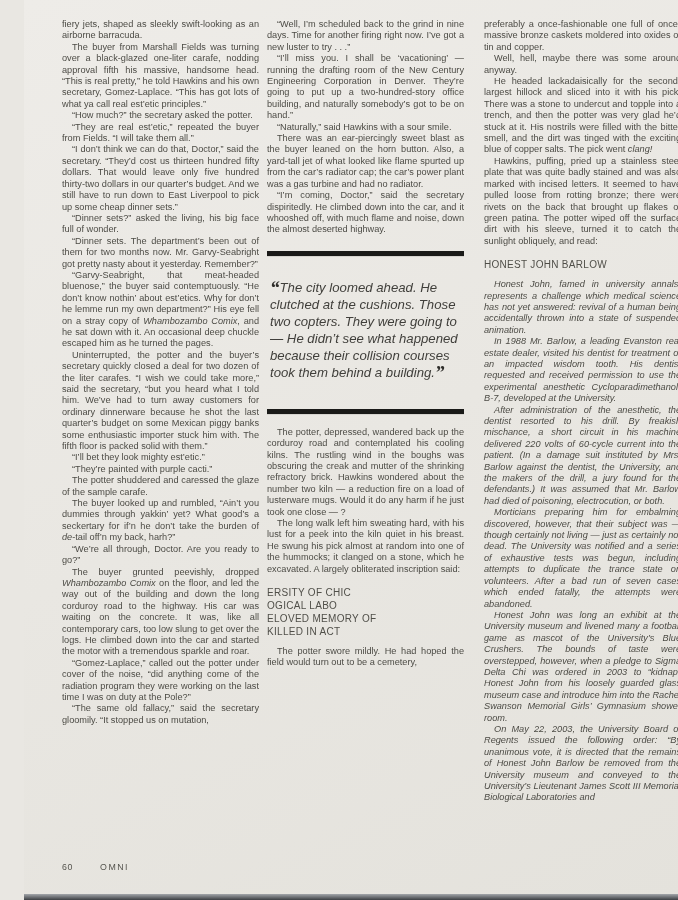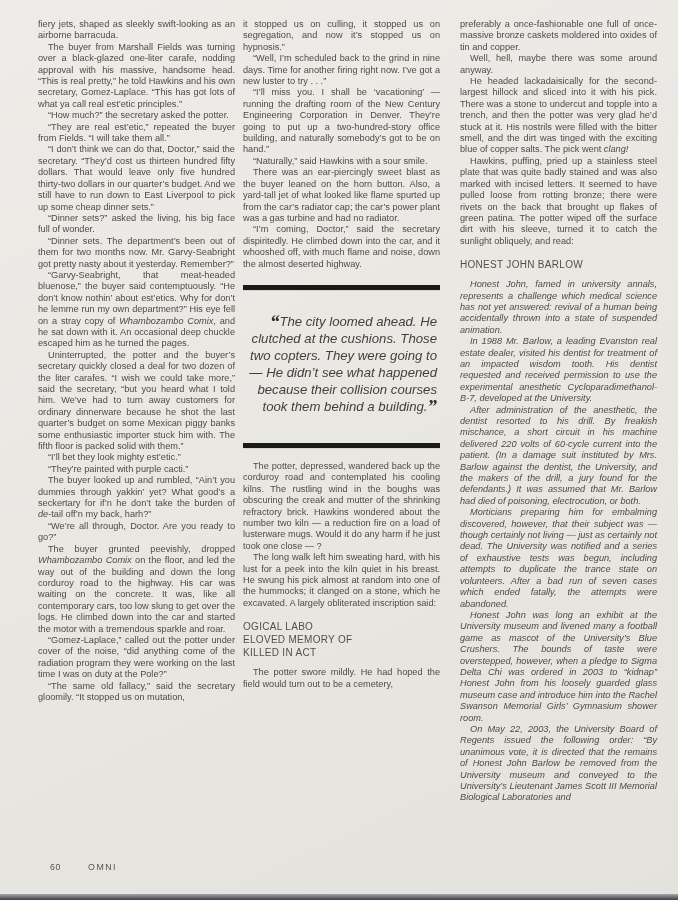--- a/index.html
+++ b/index.html
@@ -4,90 +4,92 @@
 <style>
   html,body{margin:0;padding:0;}
   body{
     width:678px;height:900px;position:relative;overflow:hidden;
     background:#e9e7e2;
     font-family:"Liberation Sans", sans-serif;
   }
   .page{
     position:absolute;inset:0;
     background:linear-gradient(155deg,#eeece8 0%,#e9e7e2 50%,#e4e2dc 100%);
+    margin-left:24px;
   }
   .col{
     position:absolute;top:19px;width:197px;
     font-size:9.2px;line-height:11.4px;color:#4c4b45;
     text-align:justify;
   }
   .col-1{left:38px;}
   .col-2{left:243px;}
   .col-3{left:460px;}
   .col p{margin:0;text-indent:10px;}
   .col p.noindent{text-indent:0;}
   .ital{font-style:italic;}
   .rule{height:5px;background:#1a1a18;margin:15px 0 12px;border-bottom:1px solid #d6d4cf;}
   .pullquote{
-    margin:22px 3px 28px;text-align:right;font-style:italic;
+    margin:22px 3px 28px;text-align:left;font-style:italic;
     font-size:13.2px;line-height:17px;color:#403f3b;text-indent:0;
   }
   .qmark{
     font-family:"Liberation Serif", serif;font-weight:bold;font-style:italic;
     font-size:19px;line-height:0;position:relative;top:2px;color:#2e2d2a;
   }
   .centerblock{
     text-align:left;font-size:10px;line-height:13px;
     margin:11px 0 8px;letter-spacing:0.3px;color:#504f49;text-indent:0;
   }
   .footer{
-    position:absolute;left:50px;top:862px;
+    position:absolute;left:38px;top:862px;
     font-size:8.8px;color:#55544e;letter-spacing:0.6px;
   }
   .footer .mag{margin-left:24px;letter-spacing:1.5px;}
   .scan-edge-bottom{
     position:absolute;left:0;right:0;bottom:0;height:6px;
     background:linear-gradient(#a3a6aa,#3c3f43);
   }
 </style>
 </head>
 <body>
 
 <div class="page">
   <div class="col col-1">
       <p class="noindent">fiery jets, shaped as sleekly swift-looking as an airborne barracuda.</p>
-      <p>The buyer from Marshall Fields was turning over a black-glazed one-liter carafe, nodding approval with his massive, handsome head. “This is real pretty,” he told Hawkins and his own secretary, Gomez-Laplace. “This has got lots of what ya call real est’etic principles.”</p>
+      <p>The buyer from Marshall Fields was turning over a black-glazed one-liter carafe, nodding approval fifth his massive, handsome head. “This is real pretty,” he told Hawkins and his own secretary, Gomez-Laplace. “This has got lots of what ya call real est’etic principles.”</p>
       <p>“How much?” the secretary asked the potter.</p>
       <p>“They are real est’etic,” repeated the buyer from Fields. “I will take them all.”</p>
       <p>“I don’t think we can do that, Doctor,” said the secretary. “They’d cost us thirteen hundred fifty dollars. That would leave only five hundred thirty-two dollars in our quarter’s budget. And we still have to run down to East Liverpool to pick up some cheap dinner sets.”</p>
       <p>“Dinner sets?” asked the living, his big face full of wonder.</p>
       <p>“Dinner sets. The department’s been out of them for two months now. Mr. Garvy-Seabright got pretty nasty about it yesterday. Remember?”</p>
       <p><span>“Garvy-Seabright, that meat-headed bluenose,” the buyer said contemptuously. “He don’t know nothin’ about est’etics. Why for don’t he lemme run my own department?” His eye fell on a stray copy of </span><span class="ital">Whambozambo Comix</span><span>, and he sat down with it. An occasional deep chuckle escaped him as he turned the pages.</span></p>
       <p>Uninterrupted, the potter and the buyer’s secretary quickly closed a deal for two dozen of the liter carafes. “I wish we could take more,” said the secretary, “but you heard what I told him. We’ve had to turn away customers for ordinary dinnerware because he shot the last quarter’s budget on some Mexican piggy banks some enthusiastic importer stuck him with. The fifth floor is packed solid with them.”</p>
       <p>“I’ll bet they look mighty est’etic.”</p>
       <p>“They’re painted with purple cacti.”</p>
+      <p>The potter shuddered and caressed the glaze of the sample carafe.</p>
       <p><span>The buyer looked up and rumbled, “Ain’t you dummies through yakkin’ yet? What good’s a seckertary for if’n he don’t take the burden of </span><span class="ital">de</span><span>-tail off’n my back, harh?”</span></p>
       <p>“We’re all through, Doctor. Are you ready to go?”</p>
       <p><span>The buyer grunted peevishly, dropped </span><span class="ital">Whambozambo Comix</span><span> on the floor, and led the way out of the building and down the long corduroy road to the highway. His car was waiting on the concrete. It was, like all contemporary cars, too low slung to get over the logs. He climbed down into the car and started the motor with a tremendous sparkle and roar.</span></p>
       <p>“Gomez-Laplace,” called out the potter under cover of the noise, “did anything come of the radiation program they were working on the last time I was on duty at the Pole?”</p>
       <p>“The same old fallacy,” said the secretary gloomily. “It stopped us on mutation,</p>
     </div>
   <div class="col col-2">
-      <p class="noindent">it stopped us on culling, it stopped us on segregation, and now it’s stopped us on hypnosis.”</p>
       <p>“Well, I’m scheduled back to the grind in nine days. Time for another firing right now. I’ve got a new luster to try . . .”</p>
       <p>“I’ll miss you. I shall be ‘vacationing’ — running the drafting room of the New Century Engineering Corporation in Denver. They’re going to put up a two-hundred-story office building, and naturally somebody’s got to be on hand.”</p>
       <p>“Naturally,” said Hawkins with a sour smile.</p>
       <p>There was an ear-piercingly sweet blast as the buyer leaned on the horn button. Also, a yard-tall jet of what looked like flame spurted up from the car’s radiator cap; the car’s power plant was a gas turbine and had no radiator.</p>
       <p>“I’m coming, Doctor,” said the secretary dispiritedly. He climbed down into the car, and it whooshed off, with much flame and noise, down the almost deserted highway.</p>
       <div class="rule"></div>
       <div class="pullquote"><span class="qmark">“</span><span>The city loomed ahead. He clutched at the cushions. Those two copters. They were going to — He didn’t see what happened because their collision courses took them behind a building.</span><span class="qmark">”</span></div>
       <div class="rule"></div>
       <p>The potter, depressed, wandered back up the corduroy road and contemplated his cooling kilns. The rustling wind in the boughs was obscuring the creak and mutter of the shrinking refractory brick. Hawkins wondered about the number two kiln — a reduction fire on a load of lusterware mugs. Would it do any harm if he just took one close — ?</p>
       <p>The long walk left him sweating hard, with his lust for a peek into the kiln quiet in his breast. He swung his pick almost at random into one of the hummocks; it clanged on a stone, which he excavated. A largely obliterated inscription said:</p>
       <div class="centerblock">
+        <div>ERSITY OF CHIC</div>
         <div>OGICAL LABO</div>
         <div>ELOVED MEMORY OF</div>
         <div>KILLED IN ACT</div>
       </div>
       <p>The potter swore mildly. He had hoped the field would turn out to be a cemetery,</p>
     </div>
   <div class="col col-3">
       <p class="noindent">preferably a once-fashionable one full of once-massive bronze caskets moldered into oxides of tin and copper.</p>
       <p>Well, hell, maybe there was some around anyway.</p>
       <p><span>He headed lackadaisically for the second-largest hillock and sliced into it with his pick. There was a stone to undercut and topple into a trench, and then the potter was very glad he’d stuck at it. His nostrils were filled with the bitter smell, and the dirt was tinged with the exciting blue of copper salts. The pick went </span><span class="ital">clang!</span></p>

